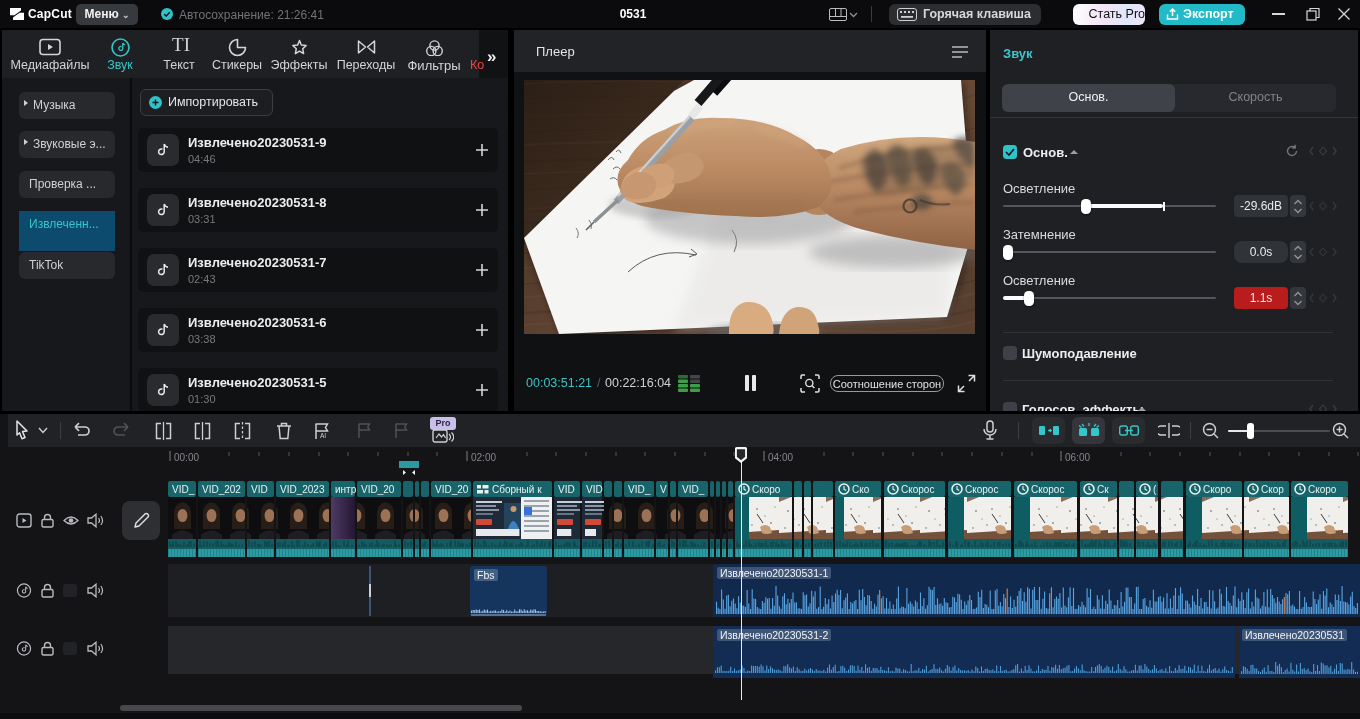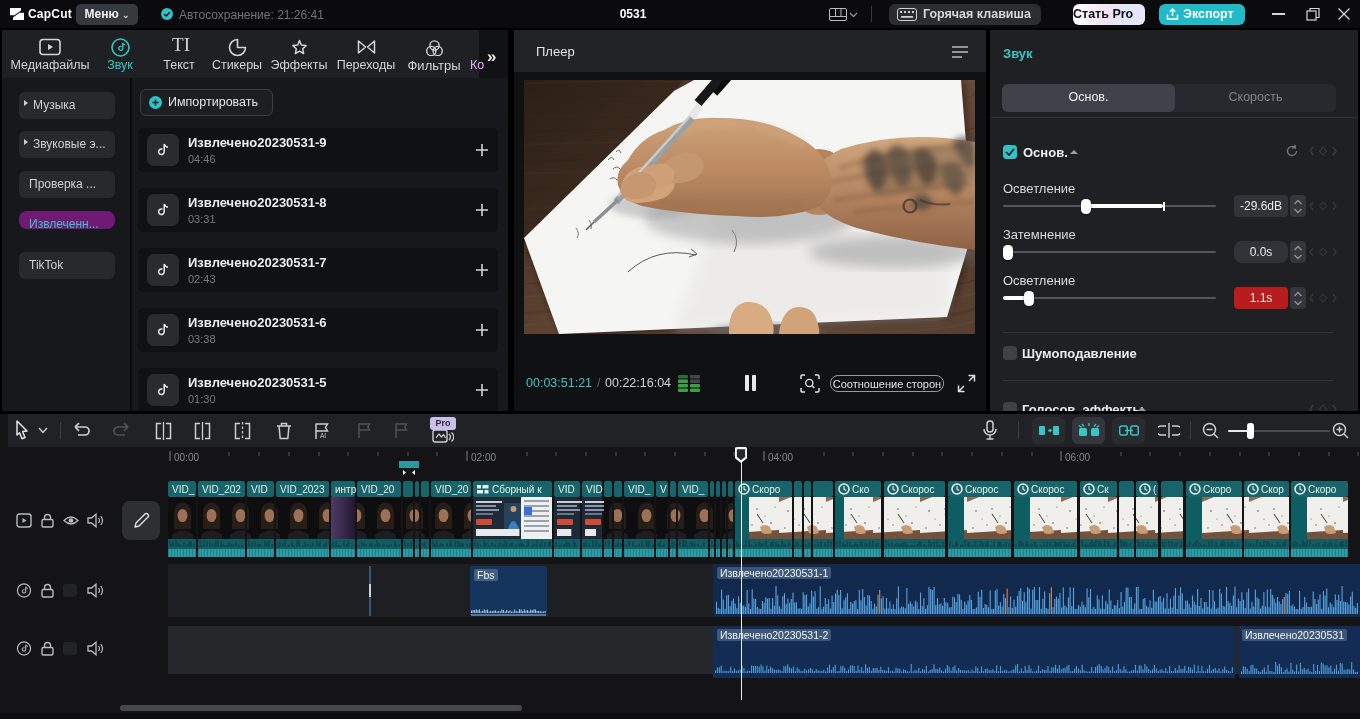--- a/index.html
+++ b/index.html
@@ -30,21 +30,21 @@
 <div class="abs" style="left:889px;top:4px;width:152px;height:21px;background:#2c2d31;border-radius:6px;"></div>
 <svg class="abs" style="left:897px;top:8px" width="20" height="13" viewBox="0 0 20 13">
       <rect x="0.5" y="0.5" width="19" height="12" rx="2.5" fill="none" stroke="#cfd0d2"></rect>
       <rect x="3" y="3" width="2" height="2" fill="#cfd0d2"></rect>
       <rect x="7" y="3" width="2" height="2" fill="#cfd0d2"></rect>
       <rect x="11" y="3" width="2" height="2" fill="#cfd0d2"></rect>
       <rect x="15" y="3" width="2" height="2" fill="#cfd0d2"></rect>
       <rect x="4" y="8" width="12" height="1.8" fill="#cfd0d2"></rect>
     </svg>
 <div class="abs" style="left:923px;top:7px;font-size:12.5px;font-weight:bold;color:#d6d7d9">Горячая клавиша</div>
-<div class="abs" style="left:1073px;top:4px;width:72px;height:21px;border-radius:6px;background:linear-gradient(100deg,#ffffff 0%,#f3e3f5 45%,#dfe7fb 75%,#efe5f8 100%);color:#101014;font-size:12.5px;font-weight:bold;text-align:left;line-height:21px">Стать Pro</div>
+<div class="abs" style="left:1073px;top:4px;width:72px;height:21px;border-radius:6px;background:linear-gradient(100deg,#ffffff 0%,#f3e3f5 45%,#dfe7fb 75%,#efe5f8 100%);color:#101014;font-size:12.5px;font-weight:normal;text-align:right;line-height:21px">Стать Pro</div>
 <div class="abs" style="left:1159px;top:4px;width:86px;height:21px;border-radius:6px;background:#21bac6;"></div>
 <svg class="abs" style="left:1166px;top:8px" width="13" height="13" viewBox="0 0 13 13">
       <path d="M6.5 8 V1.3 M3.8 3.8 L6.5 1.1 L9.2 3.8" stroke="#ffffff" stroke-width="1.5" fill="none"></path>
       <path d="M1.5 6.5 v4.5 h10 V6.5" stroke="#ffffff" stroke-width="1.5" fill="none"></path>
     </svg>
 <div class="abs" style="left:1183px;top:7px;font-size:12.5px;font-weight:bold;color:#fdffff">Экспорт</div>
 <div class="abs" style="left:1272px;top:13px;width:13px;height:1.6px;background:#d6d7d9"></div>
 <svg class="abs" style="left:1306px;top:7px" width="14" height="14" viewBox="0 0 14 14">
       <rect x="1" y="4" width="9" height="9" fill="none" stroke="#d6d7d9" stroke-width="1.2"></rect>
       <path d="M4 4 V1.5 H13 V10.5 H10" fill="none" stroke="#d6d7d9" stroke-width="1.2"></path>
@@ -79,34 +79,34 @@
 <svg class="abs" style="left:355px;top:8px" width="19" height="18" viewBox="0 0 19 18">
       <path d="M1.5 3 v12 l7-6 z M17.5 3 v12 l-7-6 z" fill="none" stroke="#d3d4d6" stroke-width="1.5" stroke-linejoin="round"></path>
     </svg>
 <div class="abs" style="left:304px;top:28px;width:120px;text-align:center;font-size:12.5px;color:#d3d4d6">Переходы</div>
 <svg class="abs" style="left:423px;top:9px" width="19" height="17" viewBox="0 0 19 17">
       <circle cx="9.5" cy="6.5" r="4.6" fill="none" stroke="#d3d4d6" stroke-width="1.4"></circle>
       <circle cx="6.3" cy="12" r="4.6" fill="none" stroke="#d3d4d6" stroke-width="1.4"></circle>
       <circle cx="12.7" cy="12" r="4.6" fill="none" stroke="#d3d4d6" stroke-width="1.4"></circle>
     </svg>
 <div class="abs" style="left:372px;top:28px;width:120px;text-align:center;font-size:13px;color:#d3d4d6">Фильтры</div>
-<div class="abs" style="left:468px;top:28px;font-size:12.5px;color:#f0abfc">Ко</div>
+<div class="abs" style="left:468px;top:28px;font-size:12.5px;color:#ef4444">Ко</div>
 <div class="abs" style="left:485px;top:17px;font-size:17px;font-weight:bold;color:#eceded">»</div>
 <div class="abs" style="left:17px;top:62px;width:96px;height:27px;background:#27292c;border-radius:6px;overflow:hidden">
       <div style="position:absolute;left:14px;top:6px;font-size:12px;color:#cfd0d2;white-space:nowrap">Музыка</div>
       <div style="position:absolute;left:5px;top:8px;width:0;height:0;border-left:4px solid #cfd0d2;border-top:3.5px solid transparent;border-bottom:3.5px solid transparent"></div>
     </div>
 <div class="abs" style="left:17px;top:101px;width:96px;height:27px;background:#27292c;border-radius:6px;overflow:hidden">
       <div style="position:absolute;left:14px;top:6px;font-size:12px;color:#cfd0d2;white-space:nowrap">Звуковые э...</div>
       <div style="position:absolute;left:5px;top:8px;width:0;height:0;border-left:4px solid #cfd0d2;border-top:3.5px solid transparent;border-bottom:3.5px solid transparent"></div>
     </div>
 <div class="abs" style="left:17px;top:141px;width:96px;height:27px;background:#27292c;border-radius:6px;overflow:hidden">
       <div style="position:absolute;left:10px;top:6px;font-size:12px;color:#cfd0d2;white-space:nowrap">Проверка ...</div>
     </div>
-<div class="abs" style="left:17px;top:181px;width:96px;height:18px;background:#701a75;border-radius:8px;overflow:hidden">
+<div class="abs" style="left:17px;top:181px;width:96px;height:40px;background:#0c4a6e;border-radius:0;overflow:hidden">
       <div style="position:absolute;left:10px;top:6px;font-size:12px;color:#35c6c8;white-space:nowrap">Извлеченн...</div>
     </div>
 <div class="abs" style="left:17px;top:222px;width:96px;height:27px;background:#27292c;border-radius:6px;overflow:hidden">
       <div style="position:absolute;left:10px;top:6px;font-size:12px;color:#cfd0d2;white-space:nowrap">TikTok</div>
     </div>
 <div class="abs" style="left:128px;top:48px;width:2px;height:333px;background:#0b0b0d"></div>
 <div class="abs" style="left:138px;top:59px;width:133px;height:27px;border:1px solid #3c3e41;border-radius:6px;background:#1d1e21"></div>
 <svg class="abs" style="left:147px;top:66px" width="13" height="13" viewBox="0 0 13 13">
       <circle cx="6.5" cy="6.5" r="6.5" fill="#2fc2c7"></circle>
       <path d="M6.5 3.5 v6 M3.5 6.5 h6" stroke="#15171a" stroke-width="1.4"></path>

